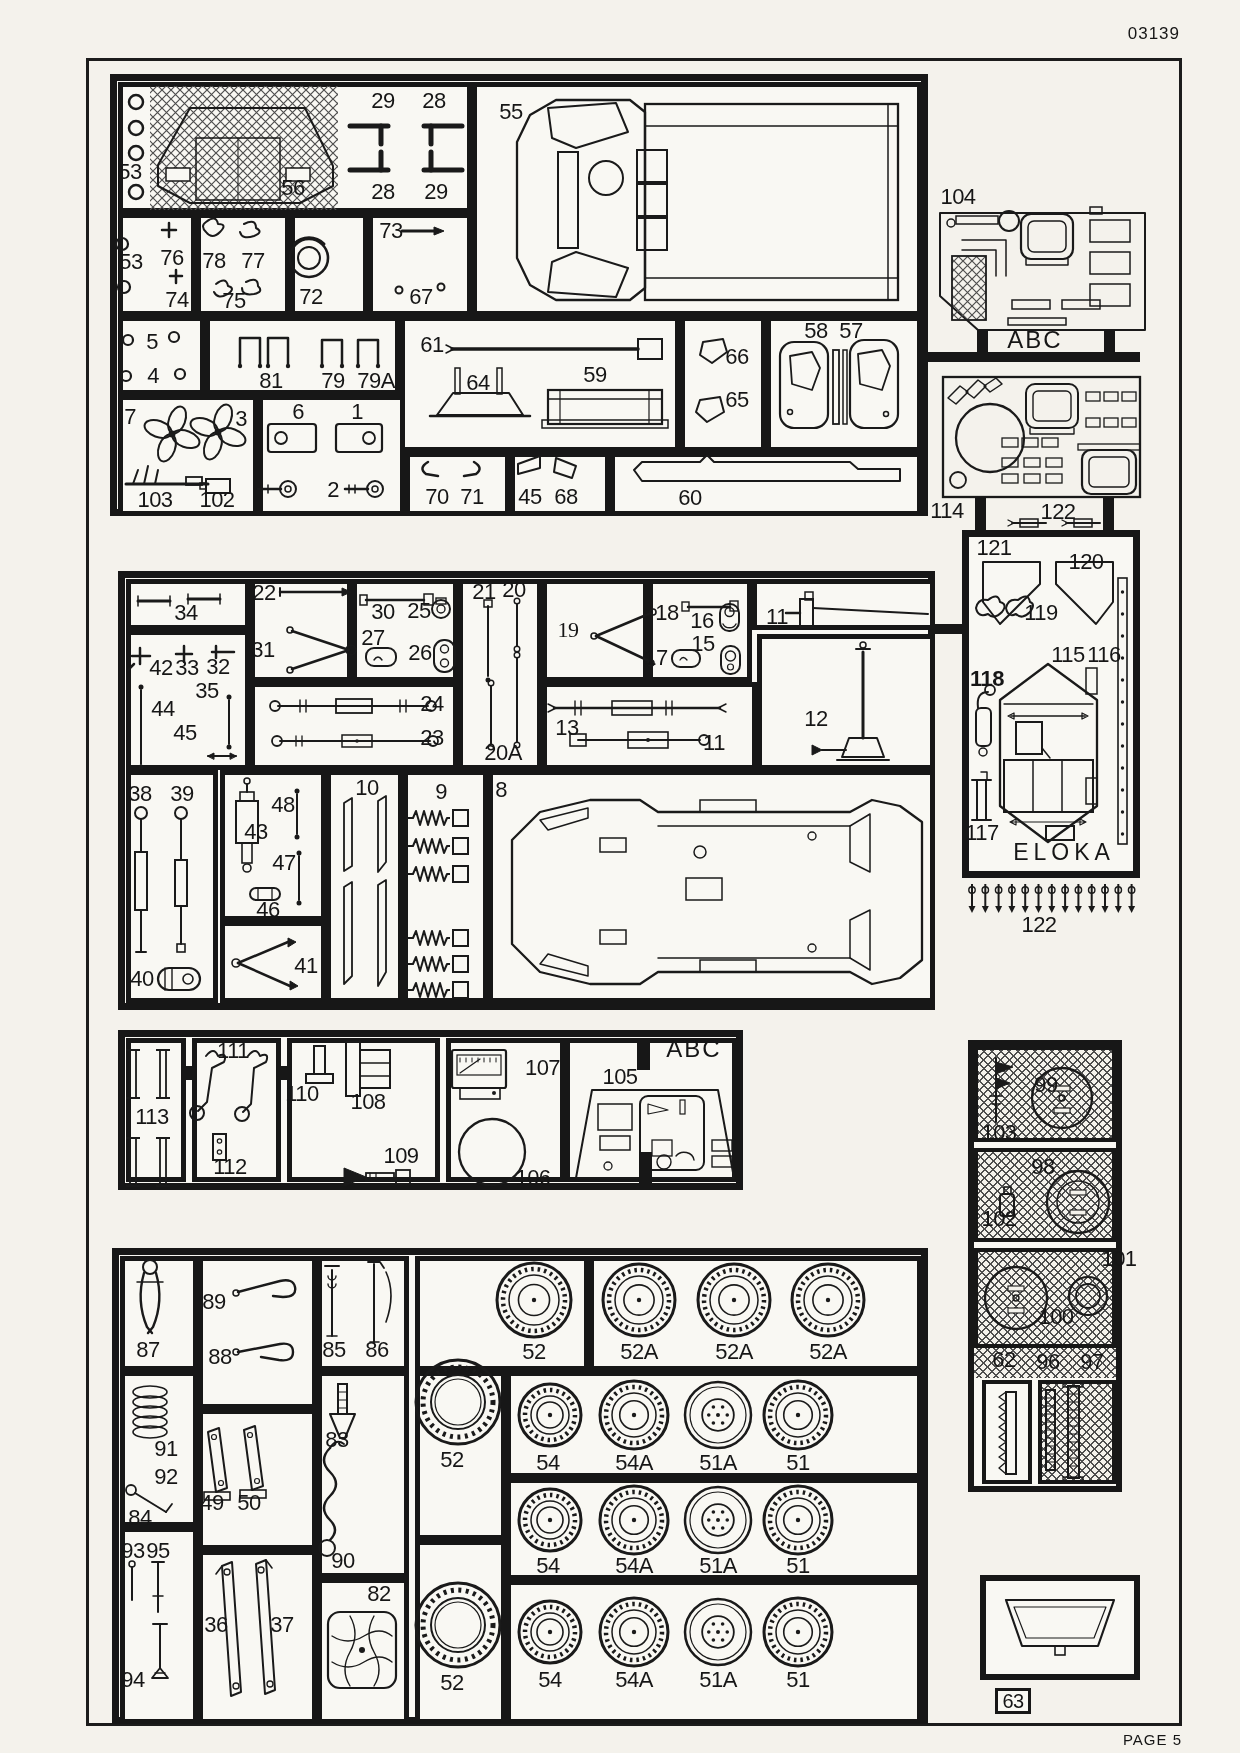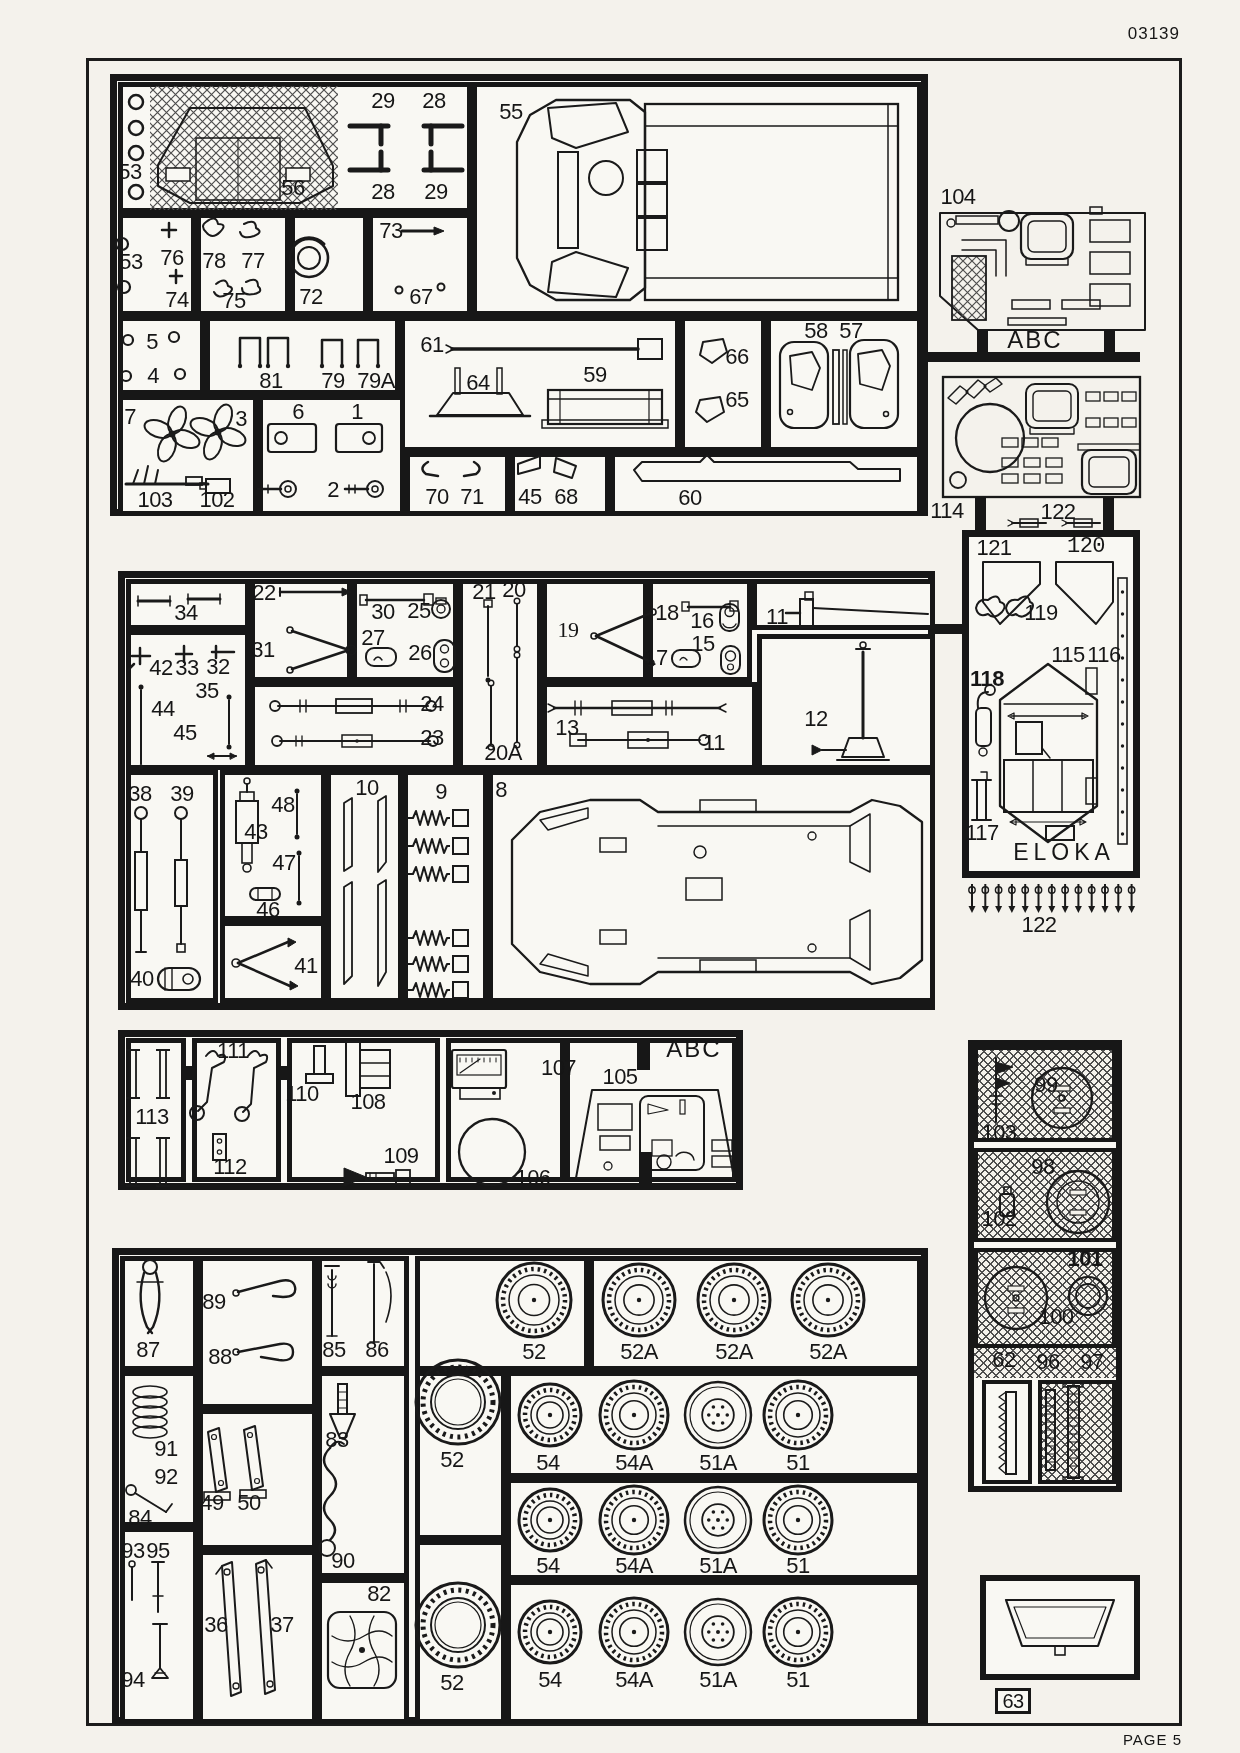--- a/index.html
+++ b/index.html
@@ -792,21 +792,21 @@
       <span class="plabel" style="left: 437px; top: 497px;">70</span>
       <span class="plabel" style="left: 472px; top: 497px;">71</span>
       <span class="plabel" style="left: 530px; top: 497px;">45</span>
       <span class="plabel" style="left: 566px; top: 497px;">68</span>
       <span class="plabel" style="left: 690px; top: 498px;">60</span>
       <span class="plabel" style="left: 958px; top: 197px;">104</span>
       <span class="plabel abc" style="left: 1035px; top: 340px;">ABC</span>
       <span class="plabel" style="left: 947px; top: 511px;">114</span>
       <span class="plabel" style="left: 1058px; top: 512px;">122</span>
       <span class="plabel" style="left: 994px; top: 548px;">121</span>
-      <span class="plabel" style="left: 1086px; top: 547px; font-family: Liberation Mono, monospace;">120</span>
+      <span class="plabel" style="left: 1086px; top: 562px;">120</span>
       <span class="plabel" style="left: 1041px; top: 613px;">119</span>
       <span class="plabel" style="left: 1068px; top: 655px;">115</span>
       <span class="plabel" style="left: 1104px; top: 655px;">116</span>
       <span class="plabel" style="left: 987px; top: 679px; font-weight: bold;">118</span>
       <span class="plabel" style="left: 982px; top: 833px;">117</span>
       <span class="plabel eloka" style="left: 1064px; top: 853px;">ELOKA</span>
       <span class="plabel" style="left: 1039px; top: 925px;">122</span>
       <span class="plabel" style="left: 186px; top: 613px;">34</span>
       <span class="plabel" style="left: 161px; top: 668px;">42</span>
       <span class="plabel" style="left: 187px; top: 668px;">33</span>
@@ -844,29 +844,29 @@
       <span class="plabel" style="left: 306px; top: 966px;">41</span>
       <span class="plabel" style="left: 367px; top: 788px;">10</span>
       <span class="plabel" style="left: 441px; top: 792px;">9</span>
       <span class="plabel" style="left: 501px; top: 790px;">8</span>
       <span class="plabel" style="left: 152px; top: 1117px;">113</span>
       <span class="plabel" style="left: 233px; top: 1051px;">111</span>
       <span class="plabel" style="left: 230px; top: 1167px;">112</span>
       <span class="plabel" style="left: 302px; top: 1094px;">110</span>
       <span class="plabel" style="left: 368px; top: 1102px;">108</span>
       <span class="plabel" style="left: 401px; top: 1156px;">109</span>
-      <span class="plabel" style="left: 536px; top: 1068px; padding-left: 45px;">107</span>
+      <span class="plabel" style="left: 520px; top: 1068px; padding-left: 45px;">107</span>
       <span class="plabel" style="left: 533px; top: 1178px;">106</span>
       <span class="plabel" style="left: 620px; top: 1077px;">105</span>
       <span class="plabel abc" style="left: 694px; top: 1049px;">ABC</span>
       <span class="plabel" style="left: 1046px; top: 1061px; margin-top: 24px;">99</span>
       <span class="plabel" style="left: 999px; top: 1133px;">103</span>
       <span class="plabel" style="left: 1043px; top: 1167px;">98</span>
       <span class="plabel" style="left: 999px; top: 1219px;">102</span>
-      <span class="plabel" style="left: 1085px; top: 1259px; font-weight: bold;">101</span>
+      <span class="plabel" style="left: 1119px; top: 1259px;">101</span>
       <span class="plabel" style="left: 1056px; top: 1317px; text-align: center;">100</span>
       <span class="plabel" style="left: 1004px; top: 1360px;">62</span>
       <span class="plabel" style="left: 1048px; top: 1362px;">96</span>
       <span class="plabel" style="left: 1092px; top: 1362px;">97</span>
       <span class="plabel" style="left: 148px; top: 1350px;">87</span>
       <span class="plabel" style="left: 214px; top: 1302px;">89</span>
       <span class="plabel" style="left: 220px; top: 1357px;">88</span>
       <span class="plabel" style="left: 334px; top: 1350px;">85</span>
       <span class="plabel" style="left: 377px; top: 1350px;">86</span>
       <span class="plabel" style="left: 534px; top: 1352px;">52</span>

